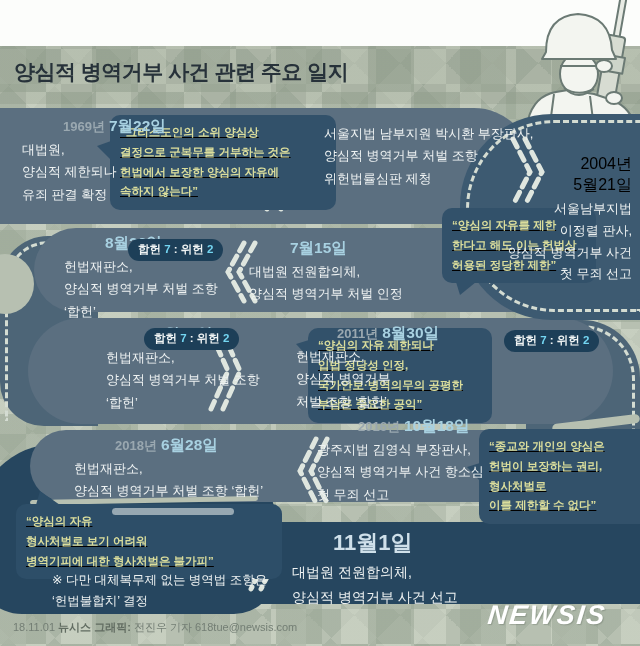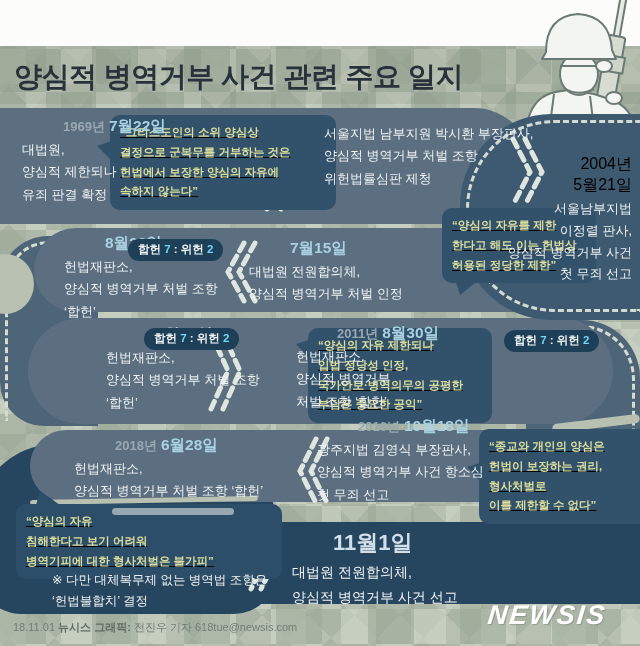--- a/index.html
+++ b/index.html
@@ -9,21 +9,21 @@
     background-image:
       repeating-conic-gradient(rgba(154,167,150,.55) 0% 25%, rgba(0,0,0,0) 0% 50%),
       repeating-conic-gradient(from 90deg, rgba(214,220,206,.5) 0% 25%, rgba(0,0,0,0) 0% 50%),
       repeating-conic-gradient(from 45deg, rgba(136,150,134,.28) 0% 25%, rgba(0,0,0,0) 0% 50%);
     background-size:92px 92px,70px 70px,46px 46px;
     background-position:0 0,26px 14px,55px 40px;}
   .abs{position:absolute;}
   
   #top-white{left:0;top:0;width:640px;height:46px;background:#fcfdfb;z-index:1;}
   #title-strip{left:0;top:46px;width:640px;height:58px;background:rgba(104,116,102,.17);z-index:1;}
-  #page-title{left:14px;top:58px;z-index:6;font-size:28px;font-weight:800;color:#27323a;letter-spacing:-.5px;}
+  #page-title{left:14px;top:58px;z-index:6;font-size:21px;font-weight:800;color:#27323a;letter-spacing:-.5px;}
   
   .conn{background:#4d6577;z-index:1;}
   #conn-left{left:0;top:236px;width:98px;height:190px;border-radius:48px 0 0 44px;}
   #conn-left::before{content:"";position:absolute;left:5px;top:5px;right:0;bottom:5px;
     border:3px dashed #d4dcd2;border-right:none;border-bottom:none;border-radius:44px 0 0 0;}
   #conn-right{left:526px;top:320px;width:114px;height:196px;border-radius:0 58px 58px 0;}
   #conn-right::before{content:"";position:absolute;right:5px;top:5px;left:0;bottom:5px;
     border:3px dashed #d4dcd2;border-left:none;border-bottom:none;border-radius:0 54px 0 0;}
   #hole-left{left:-24px;top:254px;width:58px;height:60px;border-radius:50%;background:#b7c0b1;z-index:1;}
   .band{background:#5b6f80;z-index:2;}
@@ -271,21 +271,21 @@
     <div class="tail"></div>
     <div class="q">“종교와 개인의 양심은
 헌법이 보장하는 권리,
 형사처벌로
 이를 제한할 수 없다”</div>
   </div>
 
   <div class="abs bubble" id="b5">
     <div class="tail"></div>
     <div class="q">“양심의 자유
-침해한다고 보기 어려워
+형사처벌로 보기 어려워
 병역기피에 대한 형사처벌은 불가피”</div>
   </div>
   <div class="abs" id="pill"></div>
   <div class="abs" id="note">※ 다만 대체복무제 없는 병역법 조항은
 ‘헌법불합치’ 결정</div>
 
   <div class="abs entry" id="e10">
     <div class="yd"><span class="date">11월1일</span></div>
     <div class="body">대법원 전원합의체,
 양심적 병역거부 사건 선고</div>

